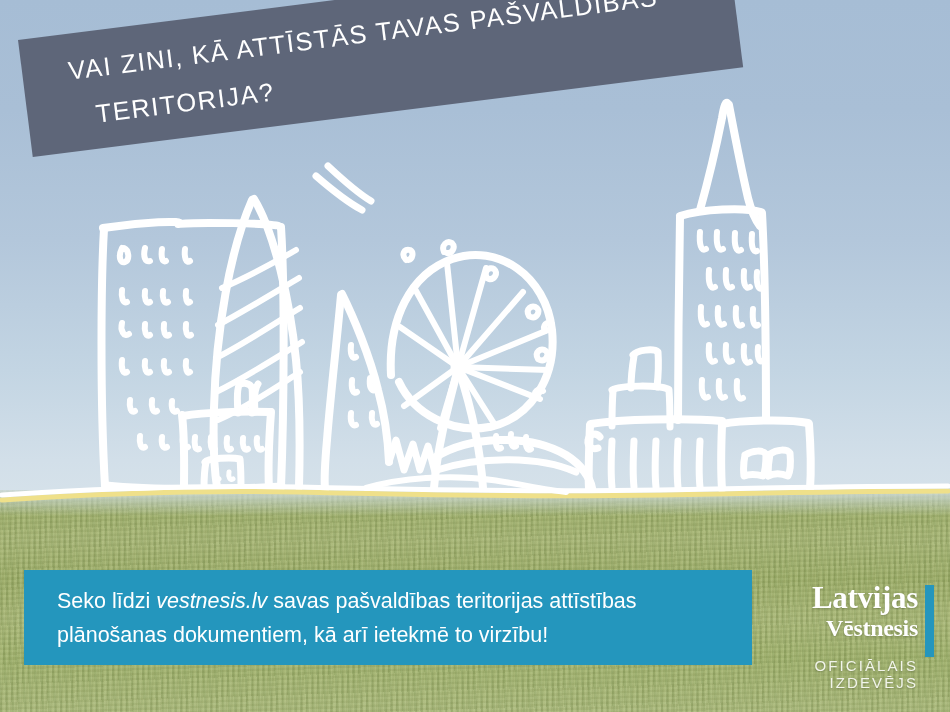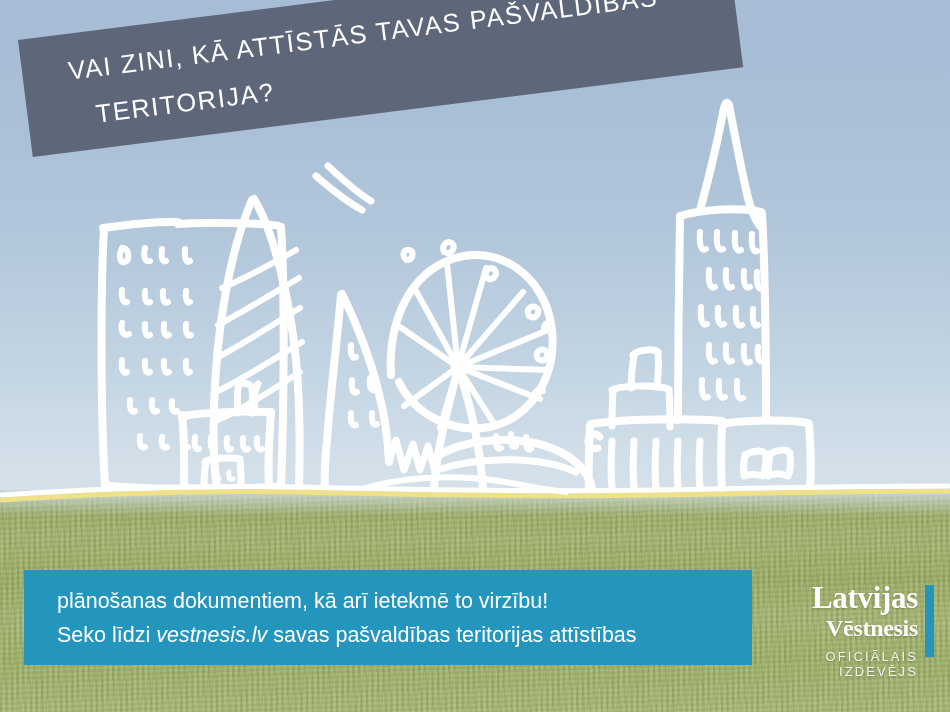--- a/index.html
+++ b/index.html
@@ -157,23 +157,23 @@
     line-height: 30px;
     letter-spacing: -0.3px;
     text-shadow: 0 1px 2px rgba(60,70,40,0.35);
   }
   .logo-l2 {
     font-size: 24px;
   }
   .logo-tag {
     font-family: "Liberation Sans", sans-serif;
     color: #f2f5ea;
-    font-size: 13px;
+    font-size: 15px;
     letter-spacing: 2.1px;
-    margin-top: 6px;
+    margin-top: 14px;
     text-shadow: 0 1px 2px rgba(60,70,40,0.4);
   }
   .logo-bar {
     position: absolute;
     left: 137px;
     top: 2px;
     width: 9px;
     height: 72px;
     background: #2496bd;
   }
@@ -402,22 +402,22 @@
 
     </g>
   </svg>
 
   <div class="headline-banner">
     <div class="headline-line l1">VAI ZINI, KĀ ATTĪSTĀS TAVAS PAŠVALDĪBAS</div>
     <div class="headline-line l2">TERITORIJA?</div>
   </div>
 
   <div class="cta-banner">
+    <div class="cta-line"><span>Seko  līdzi </span><span class="cta-em">vestnesis.lv</span><span>  savas pašvaldības teritorijas attīstības</span></div>
     <div class="cta-line">plānošanas dokumentiem, kā arī ietekmē to virzību!</div>
-    <div class="cta-line"><span>Seko  līdzi </span><span class="cta-em">vestnesis.lv</span><span>  savas pašvaldības teritorijas attīstības</span></div>
   </div>
 
   <div class="logo">
     <div class="logo-text">
       <div class="logo-l1">Latvijas</div>
       <div class="logo-l2">Vēstnesis</div>
       <div class="logo-tag">OFICIĀLAIS IZDEVĒJS</div>
     </div>
     <div class="logo-bar"></div>
   </div>

